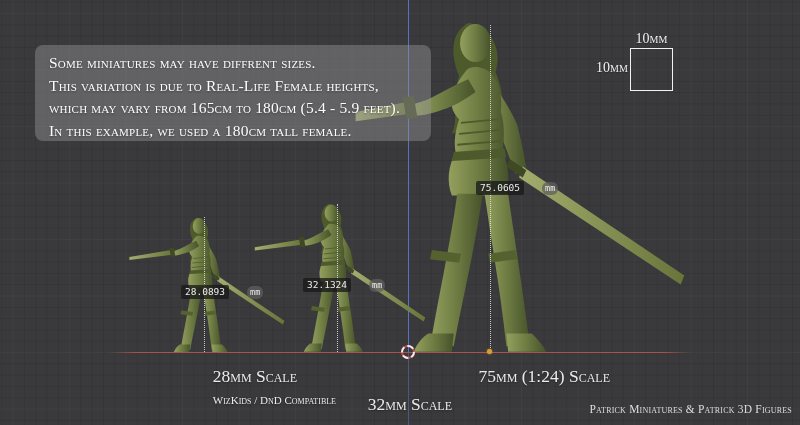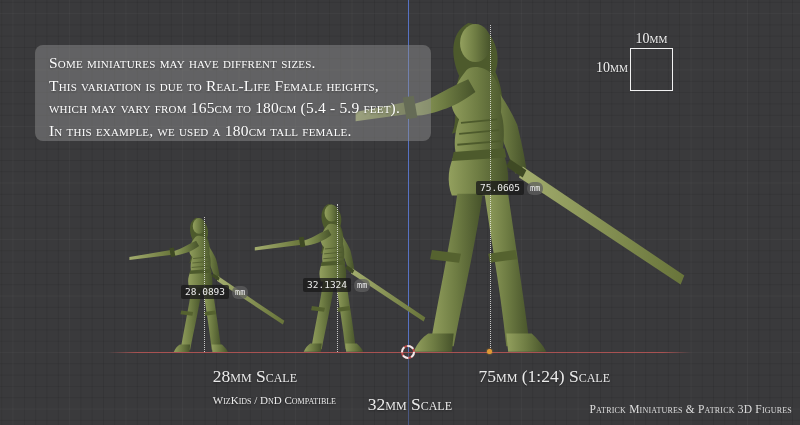--- a/index.html
+++ b/index.html
@@ -56,21 +56,21 @@
 
   
   .measure-line { position: absolute; width: 0;
     border-left: 1px dotted rgba(242,242,242,0.78); }
   .ml-28 { left: 203.5px; top: 217px; height: 135px; }
   .ml-32 { left: 336.5px; top: 204px; height: 148px; }
   .ml-75 { left: 489.5px; top: 25px;  height: 327px; }
 
   
   .measure-label {
-    position: absolute; display: flex; align-items: center; gap: 3px;
+    position: absolute; display: flex; align-items: center; gap: 18px;
     font-family: "DejaVu Sans Mono", monospace; font-size: 9.5px;
     color: var(--color-text-light); white-space: nowrap;
   }
   .measure-label .val { background: rgba(26,26,26,0.78); padding: 1px 4px 2px; border-radius: 2px; }
   .measure-label .unit { background: rgba(95,95,95,0.75); padding: 1px 3px 2px; border-radius: 6px; font-size: 8.5px; }
   .lbl-28 { left: 181px; top: 285px; }
   .lbl-32 { left: 303px; top: 278px; justify-content: space-between; }
   .lbl-75 { left: 476px; top: 181px; }
 
   

